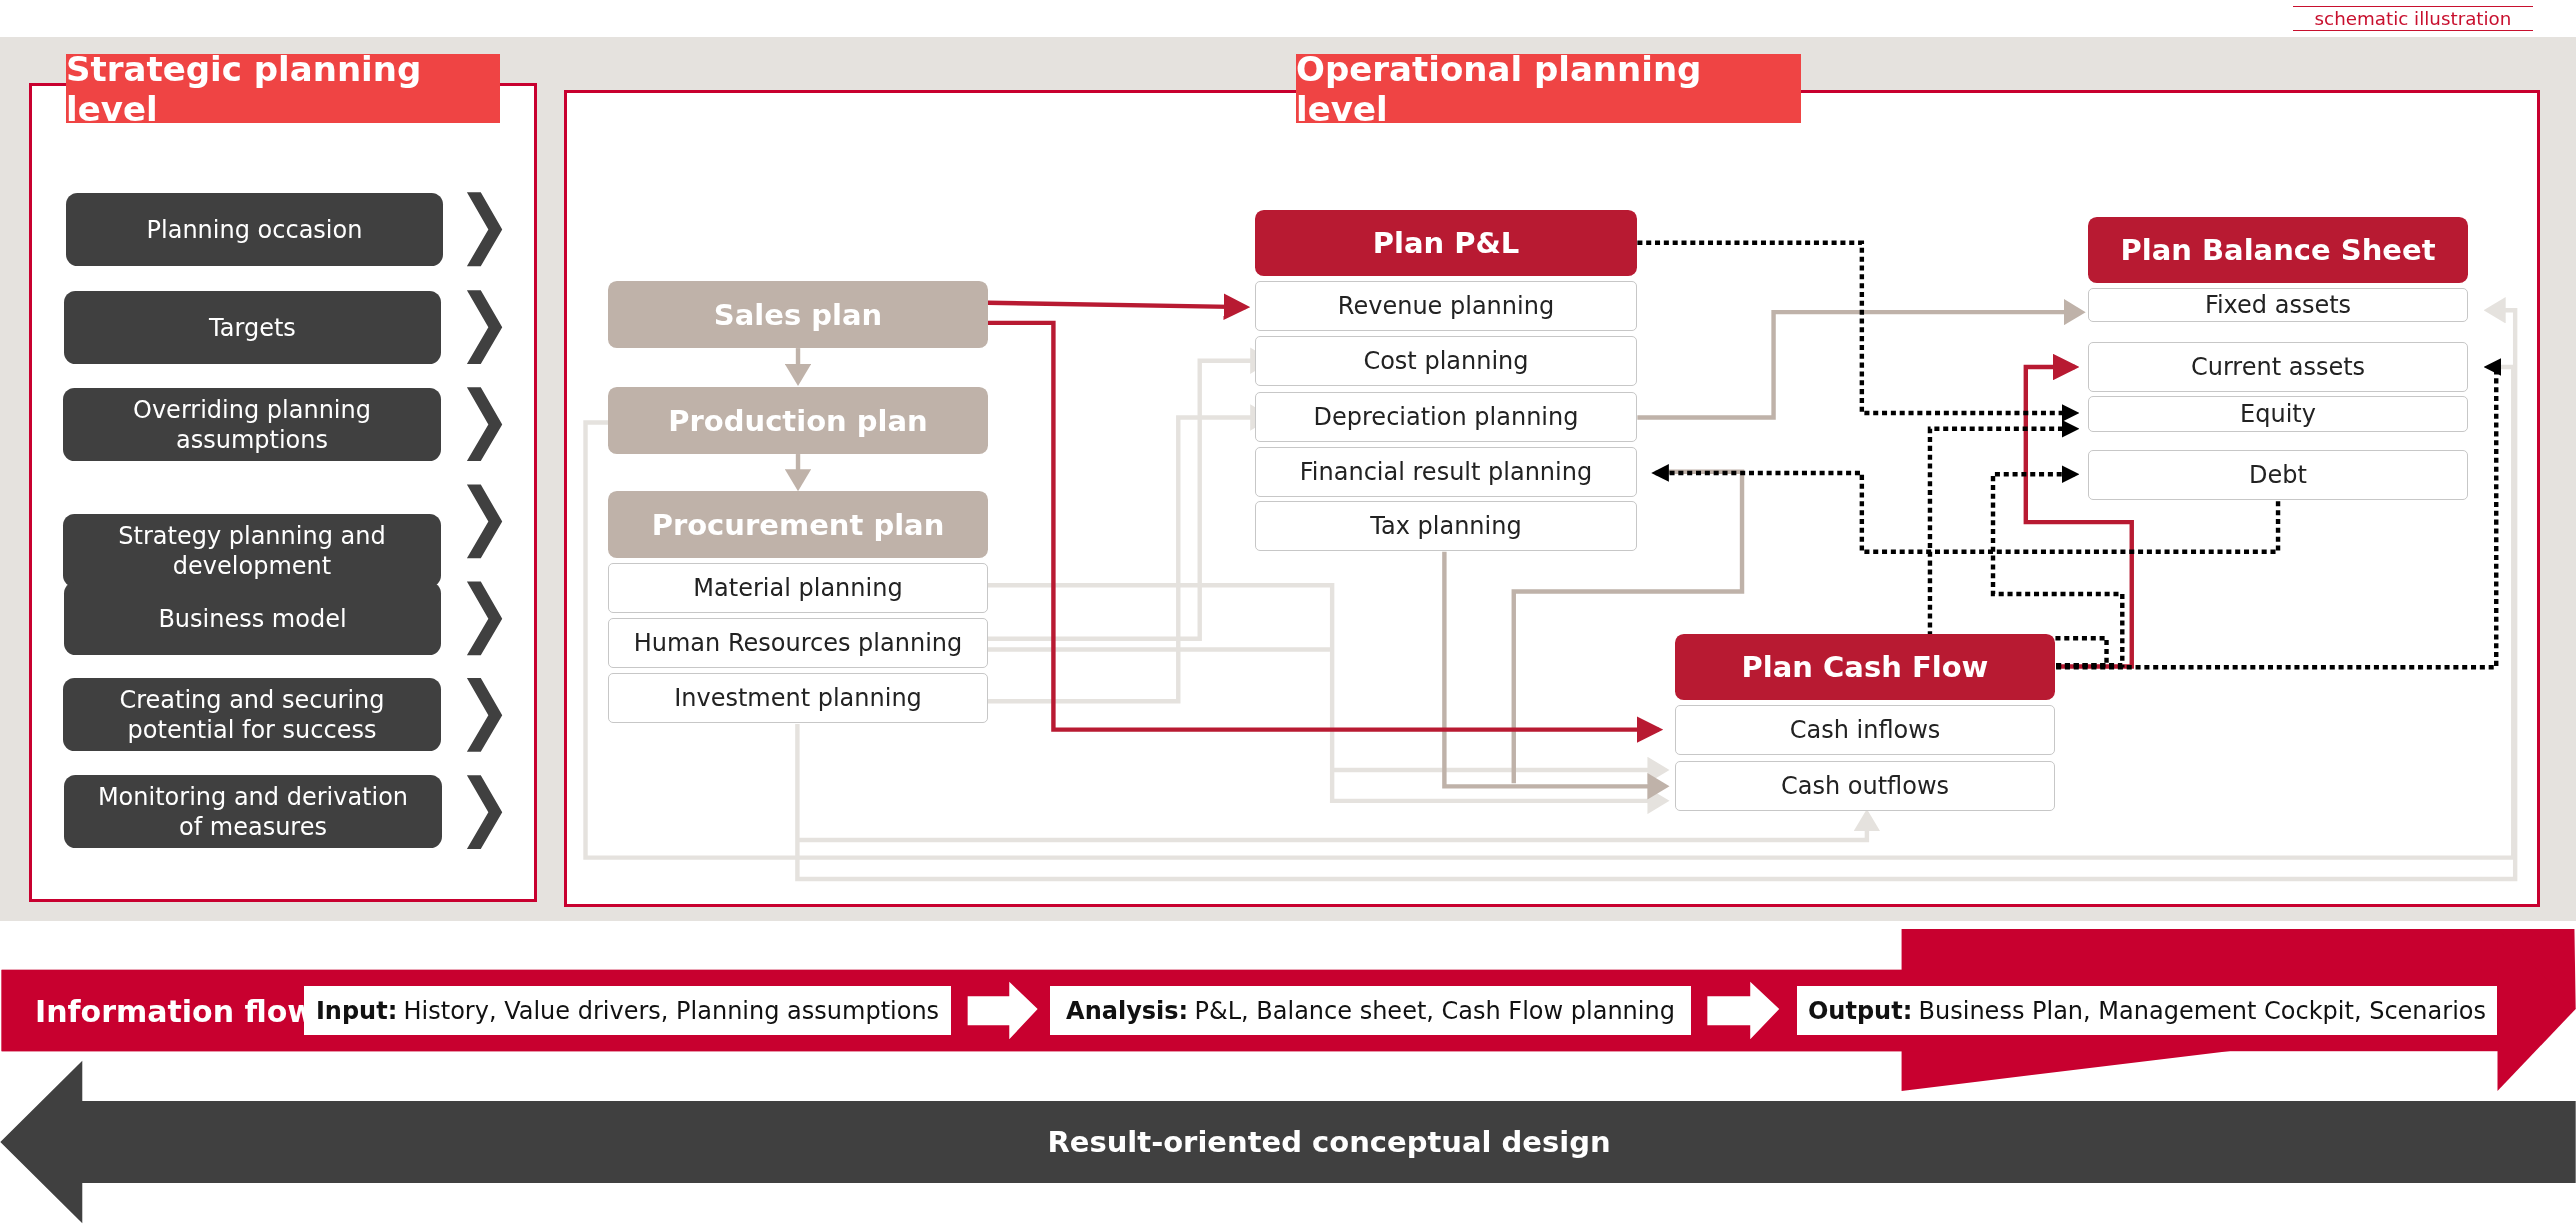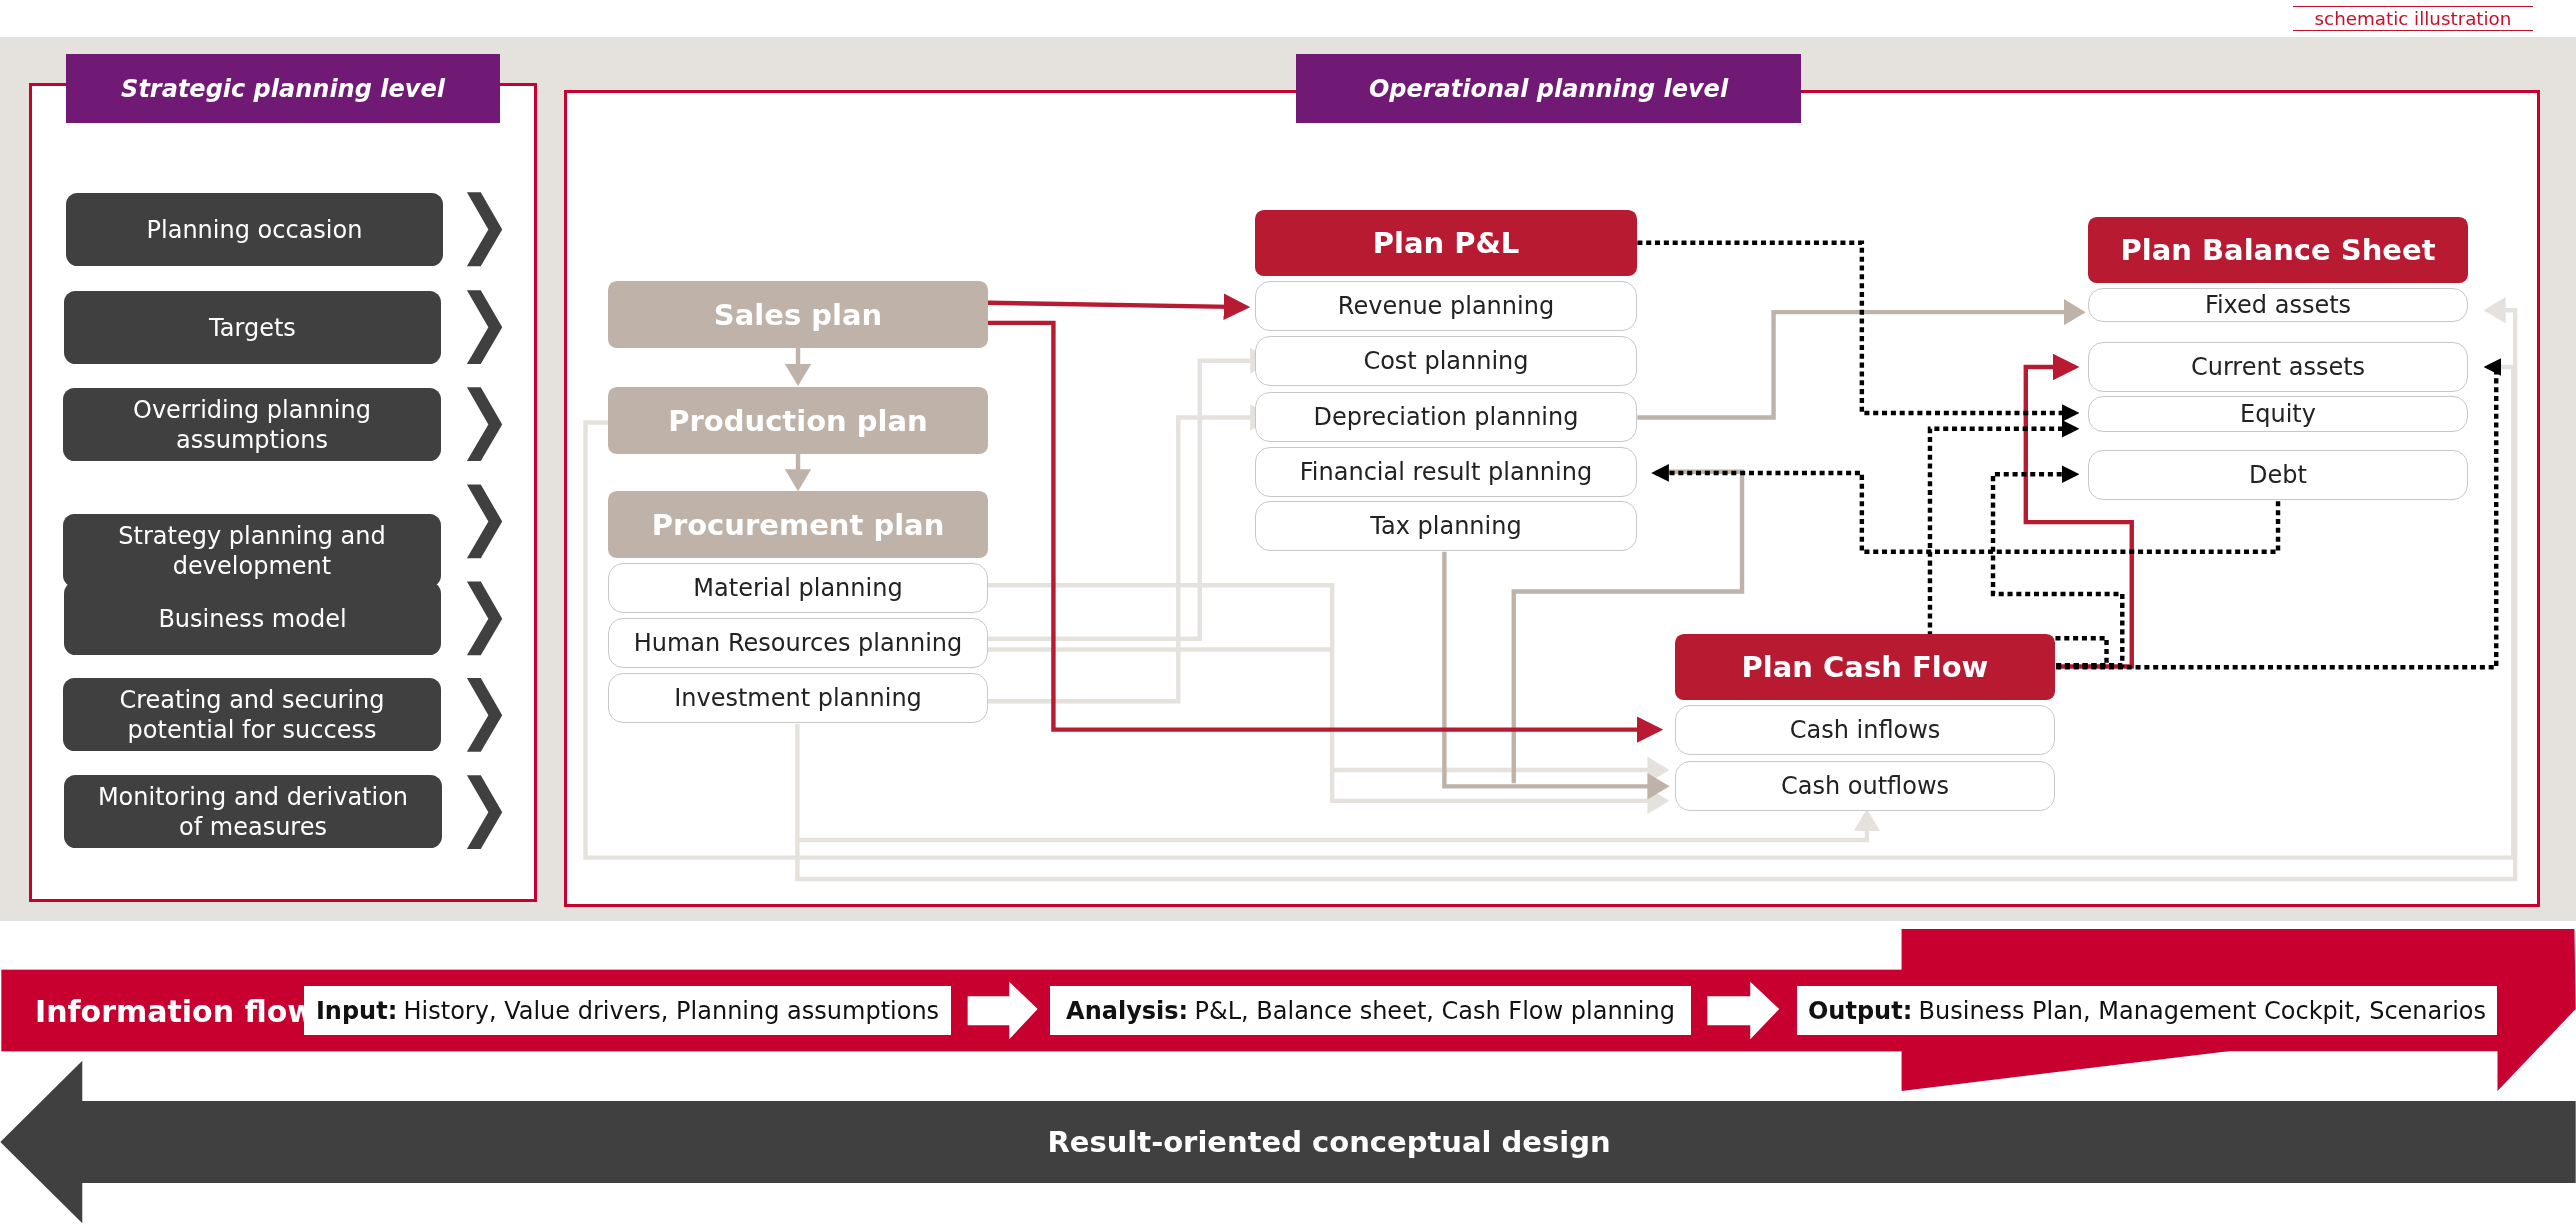--- a/index.html
+++ b/index.html
@@ -3,26 +3,26 @@
 <meta charset="utf-8">
 <style>
   html, body { margin: 0; padding: 0; background: #ffffff; }
   body { width: 2576px; height: 1224px; position: relative; overflow: hidden;
          font-family: "DejaVu Sans", "Liberation Sans", sans-serif; }
   .abs { position: absolute; }
   .bg-panel { left: 0; top: 37px; width: 2576px; height: 884px; background: #e5e2de; }
   .note { top: 6.3px; left: 2293px; width: 240px; height: 25px; border-top: 1.9px solid #c8102e; border-bottom: 1.9px solid #c8102e;
           color: #c8102e; font-size: 18.3px; display: flex; align-items: center; justify-content: center; box-sizing: border-box; }
   .frame { background: #fff; border: 3.8px solid #c8002f; box-sizing: border-box; }
-  .frame-title { background: #701a75; color: #fff; font-weight: bold; font-size: 24px; display: flex; align-items: center; justify-content: center; font-style: italic; }
+  .frame-title { background: #ef4444; color: #fff; font-weight: bold; font-size: 34px; display: flex; align-items: center; justify-content: center; }
   .strat-item { background: #404040; color: #fff; border-radius: 11.4px; font-size: 24px; text-align: center; display: flex; align-items: center; justify-content: center; line-height: 1.25; }
   .box-head { border-radius: 8.8px; color: #fff; font-weight: bold; display: flex; align-items: center; justify-content: center; font-size: 29px; }
   .red-head { background: #b81a32; }
   .tan-head { background: #bfb2a9; font-size: 29px; }
-  .sub { background: #fff; border: 1.9px solid #c7c7c7; border-radius: 15px; box-sizing: border-box; color: #222; font-size: 24px; display: flex; align-items: center; justify-content: center; }
+  .sub { background: #fff; border: 1.9px solid #c7c7c7; border-radius: 5px; box-sizing: border-box; color: #222; font-size: 24px; display: flex; align-items: center; justify-content: center; }
   svg.conn { position: absolute; left: 0; top: 0; width: 2576px; height: 1224px; pointer-events: none; }
   .flow-box { background: #fff; color: #111; font-size: 24px; display: flex; align-items: center; justify-content: center; white-space: nowrap; }
   .flow-box b { margin-right: 6.3px; }
   .flow-label { color: #fff; font-weight: bold; font-size: 30px; display: flex; align-items: center; }
   .result-label { color: #fff; font-weight: bold; font-size: 29px; display: flex; align-items: center; justify-content: center; }
 </style>
 </head>
 <body>
 
 <div class="abs note">schematic illustration</div>

